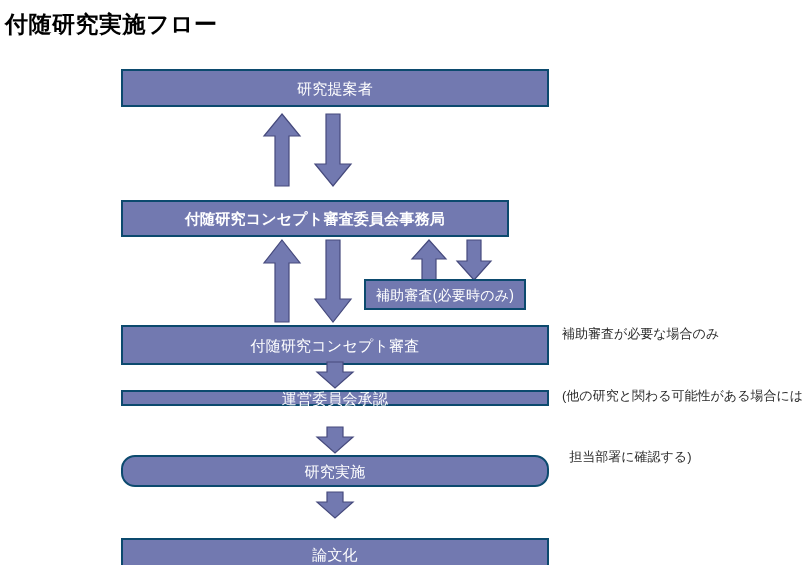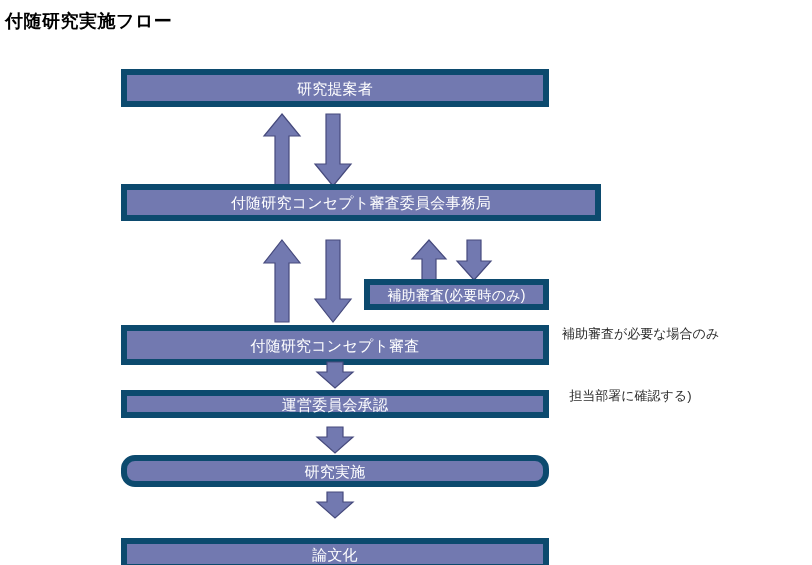--- a/index.html
+++ b/index.html
@@ -14,31 +14,31 @@
     position: relative;
     width: 812px;
     height: 565px;
     background: #ffffff;
     overflow: hidden;
   }
   .title {
     position: absolute;
     left: 5px;
     top: 9px;
-    font-size: 18px;
+    font-size: 23px;
     font-weight: bold;
     color: #000000;
     letter-spacing: 0.5px;
     white-space: nowrap;
   }
   .node {
     position: absolute;
     box-sizing: border-box;
     background: #7279b0;
-    border: 6px solid #0c4a6e;
+    border: 2px solid #0c4a6e;
     color: #ffffff;
     display: flex;
     align-items: center;
     justify-content: center;
     font-size: 15px;
     line-height: 1;
     letter-spacing: 0.2px;
     white-space: nowrap;
   }
   .node.sub {
@@ -74,21 +74,21 @@
     <svg width="38" height="74" viewBox="0 0 38 74">
       <polygon points="19,1 37,23 26,23 26,73 12,73 12,23 1,23" fill="#7279b0" stroke="#464a7d" stroke-width="1.2"></polygon>
     </svg>
   </div>
   <div class="arrow" style="left:314px; top:113px;">
     <svg width="38" height="74" viewBox="0 0 38 74">
       <polygon points="12,1 26,1 26,51 37,51 19,73 1,51 12,51" fill="#7279b0" stroke="#464a7d" stroke-width="1.2"></polygon>
     </svg>
   </div>
 
-  <div class="node" style="left:121px; top:184px; width:480px; height:37px;">
+  <div class="node" style="left:121px; top:200px; width:388px; height:37px;font-weight:bold;">
     <span>付随研究コンセプト審査委員会事務局</span>
   </div>
 
   <div class="arrow" style="left:263px; top:239px;">
     <svg width="38" height="84" viewBox="0 0 38 84">
       <polygon points="19,1 37,24 26,24 26,83 12,83 12,24 1,24" fill="#7279b0" stroke="#464a7d" stroke-width="1.2"></polygon>
     </svg>
   </div>
   <div class="arrow" style="left:314px; top:239px;">
     <svg width="38" height="84" viewBox="0 0 38 84">
@@ -100,40 +100,41 @@
     <svg width="36" height="42" viewBox="0 0 36 42">
       <polygon points="18,1 35,20 25,20 25,41 11,41 11,20 1,20" fill="#7279b0" stroke="#464a7d" stroke-width="1.2"></polygon>
     </svg>
   </div>
   <div class="arrow" style="left:456px; top:239px;">
     <svg width="36" height="42" viewBox="0 0 36 42">
       <polygon points="11,1 25,1 25,22 35,22 18,41 1,22 11,22" fill="#7279b0" stroke="#464a7d" stroke-width="1.2"></polygon>
     </svg>
   </div>
 
-  <div class="node sub" style="left:364px; top:279px; width:185px; height:31px;">
+  <div class="node sub" style="left:364px; top:279px; width:162px; height:31px;">
     <span>補助審査(必要時のみ)</span>
   </div>
 
   <div class="note" style="left:562px; top:283px;">
     <div>補助審査が必要な場合のみ</div>
+    <div>(他の研究と関わる可能性がある場合には</div>
     <div>  担当部署に確認する)</div>
   </div>
 
   <div class="node" style="left:121px; top:325px; width:428px; height:40px;">
     <span>付随研究コンセプト審査</span>
   </div>
 
   <div class="arrow" style="left:316px; top:361px;">
     <svg width="38" height="28" viewBox="0 0 38 28">
       <polygon points="11,1 27,1 27,11 37,11 19,27 1,11 11,11" fill="#7279b0" stroke="#464a7d" stroke-width="1.2"></polygon>
     </svg>
   </div>
 
-  <div class="node" style="left:121px; top:390px; width:428px; height:28px;">
+  <div class="node" style="left:121px; top:390px; width:428px; height:16px;">
     <span>運営委員会承認</span>
   </div>
 
   <div class="arrow" style="left:316px; top:426px;">
     <svg width="38" height="28" viewBox="0 0 38 28">
       <polygon points="11,1 27,1 27,11 37,11 19,27 1,11 11,11" fill="#7279b0" stroke="#464a7d" stroke-width="1.2"></polygon>
     </svg>
   </div>
 
   <div class="node" style="left:121px; top:455px; width:428px; height:32px;border-radius:14px;">

